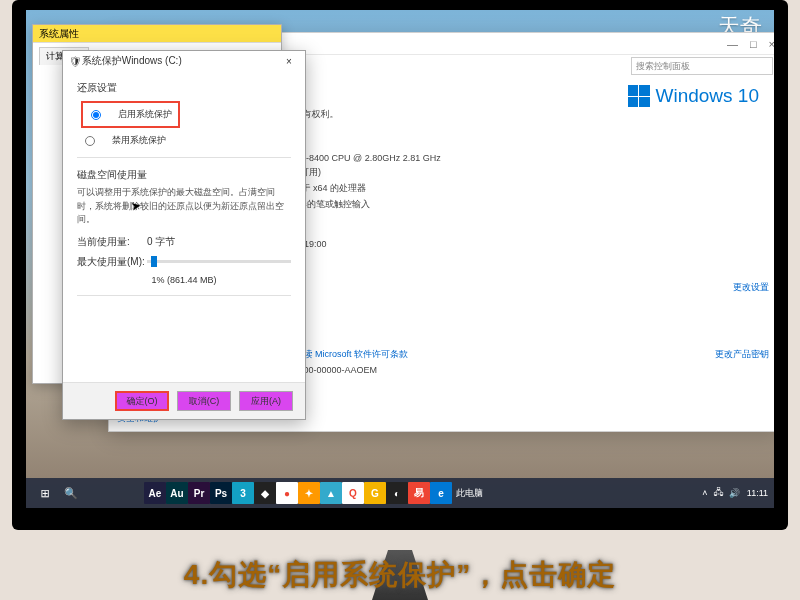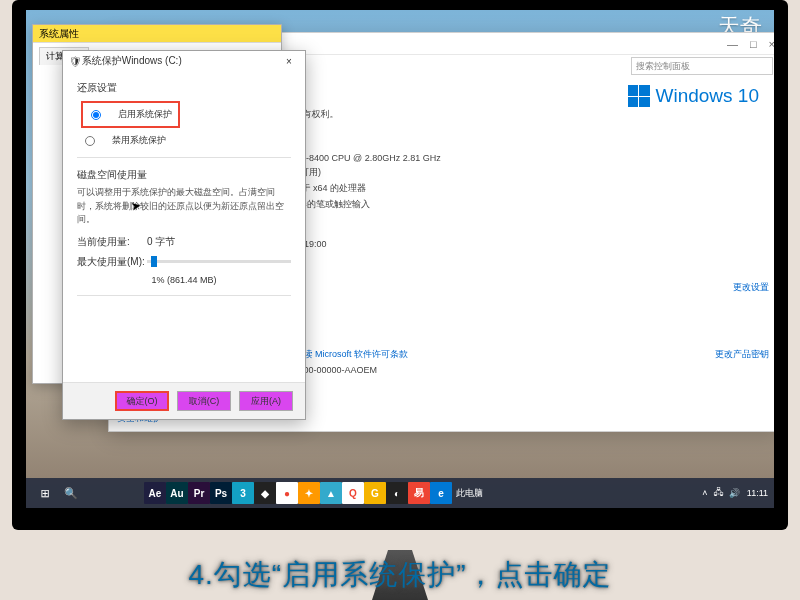--- a/index.html
+++ b/index.html
@@ -44,21 +44,21 @@
 .dlg .btn.hl { border:2px solid #e43; }
 .dlg .smallbtn { width:62px; height:18px; border:1px solid #aaa; background:#f8f8f8; font-size:9px; display:flex; align-items:center; justify-content:center; float:right; }
 .dlg hr { border:none; border-top:1px solid #e0e0e0; margin:10px 0; }
 .cursor { position:absolute; left:68px; top:148px; font-size:12px; color:#000; transform:rotate(-10deg); }
 
 .taskbar { position:absolute; bottom:0; left:0; right:0; height:30px; background:rgba(30,40,60,.85); display:flex; align-items:center; padding:0 6px; }
 .tbicon { width:24px; height:24px; margin:0 1px; display:flex; align-items:center; justify-content:center; font-size:11px; color:#fff; border-radius:2px; }
 .app { width:22px; height:22px; border-radius:1px; font-size:10px; font-weight:bold; display:flex; align-items:center; justify-content:center; }
 .tray { margin-left:auto; display:flex; align-items:center; gap:6px; font-size:9px; color:#fff; }
 
-.instruction { position:absolute; left:0; right:0; bottom:6px; text-align:center; font-size:28px; color:#0369a1; font-weight:400; text-shadow:0 0 6px rgba(80,80,80,.9),0 0 3px rgba(60,60,60,.9); letter-spacing:1px; }
+.instruction { position:absolute; left:0; right:0; bottom:6px; text-align:center; font-size:28px; color:#a16207; font-weight:700; text-shadow:0 0 6px rgba(80,80,80,.9),0 0 3px rgba(60,60,60,.9); letter-spacing:1px; }
 .monitor-stand { position:absolute; left:360px; bottom:0; width:80px; height:50px; background:linear-gradient(#555,#333); clip-path:polygon(35% 0,65% 0,85% 100%,15% 100%); }
 </style>
 </head>
 <body>
 
 <div class="monitor-stand"></div>
 <div class="monitor">
  <div class="screen">
   <div class="watermark">天奇</div>
 

